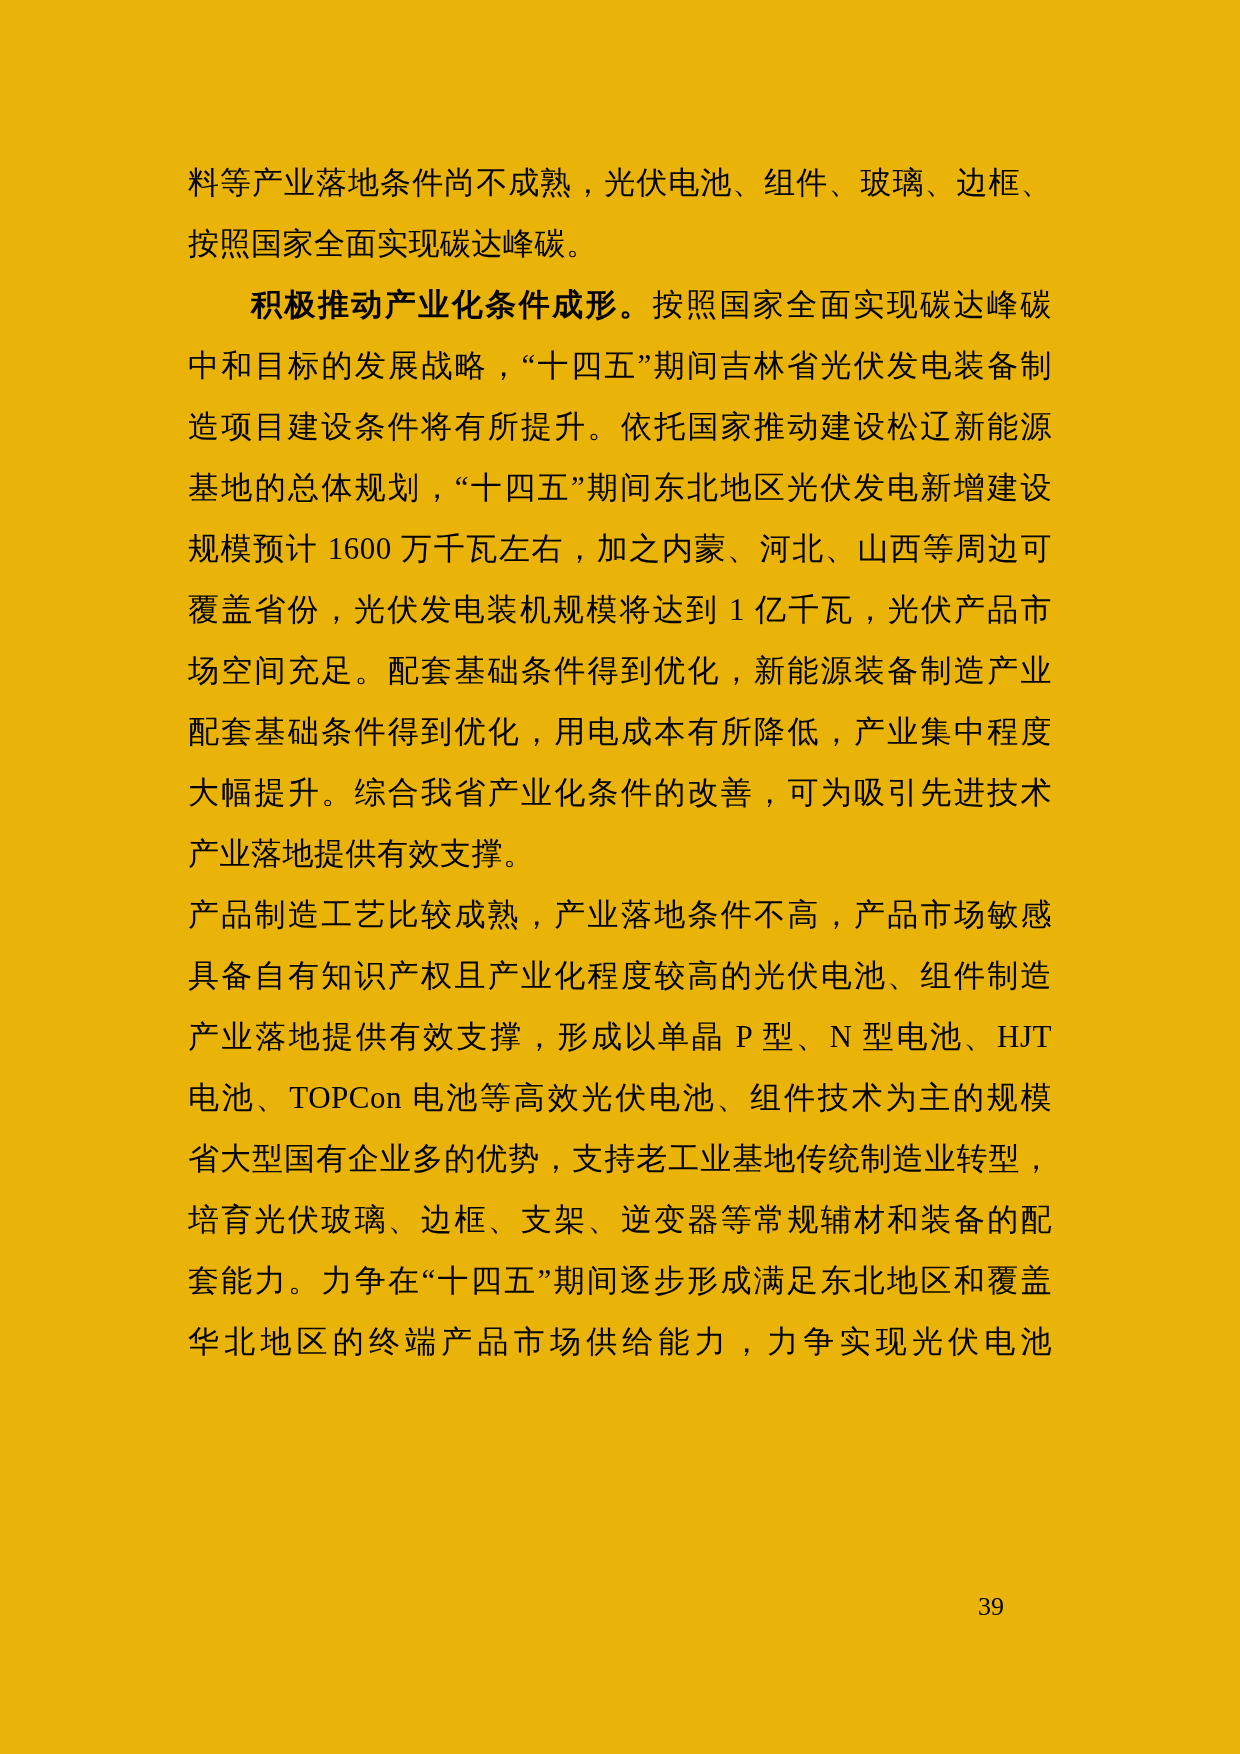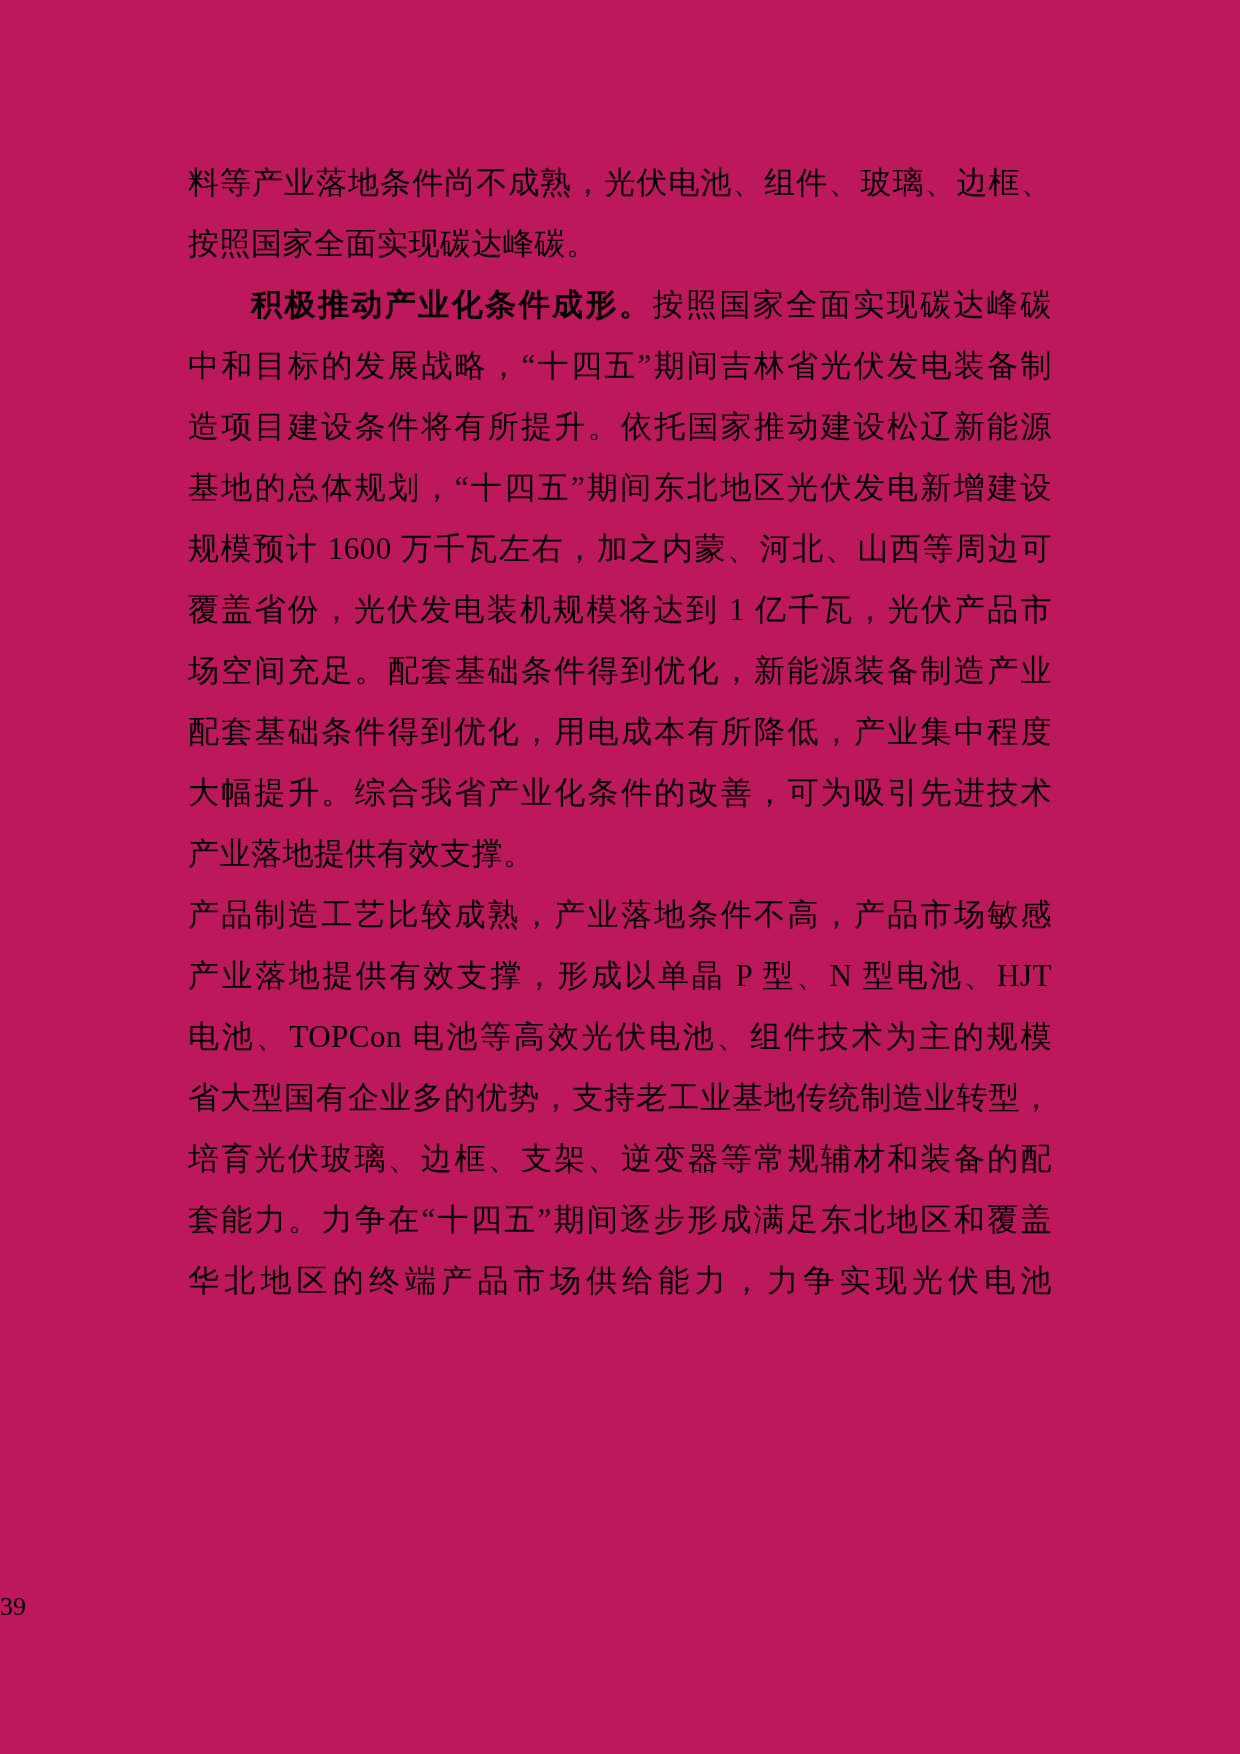--- a/index.html
+++ b/index.html
@@ -8,21 +8,21 @@
     height: 1754px;
     background: #ffffff;
     color: #000000;
     font-family: "Liberation Serif", serif;
     position: relative;
     overflow: hidden;
   }
   .page {
     position: absolute;
     inset: 0;
-    background: #be185d;
+    background: #eab308;
   }
   .doc-body {
     position: absolute;
     left: 188px;
     top: 152px;
     width: 864px;
   }
   .line {
     font-size: 31px;
     line-height: 61px;
@@ -41,21 +41,21 @@
   }
   .lead {
     font-weight: bold;
     font-family: "Liberation Sans", sans-serif;
   }
   .page-number {
     position: absolute;
     top: 1592px;
     left: 0;
     width: 1004px;
-    text-align: left;
+    text-align: right;
     font-size: 26px;
     line-height: 30px;
     font-family: "Liberation Serif", serif;
   }
 </style>
 </head>
 <body>
 
 <div class="page">
   <div class="doc-body">
@@ -65,20 +65,21 @@
       <div class="line"><span>中和目标的发展战略，“十四五”期间吉林省光伏发电装备制</span></div>
       <div class="line"><span>造项目建设条件将有所提升。依托国家推动建设松辽新能源</span></div>
       <div class="line"><span>基地的总体规划，“十四五”期间东北地区光伏发电新增建设</span></div>
       <div class="line"><span>规模预计 1600 万千瓦左右，加之内蒙、河北、山西等周边可</span></div>
       <div class="line"><span>覆盖省份，光伏发电装机规模将达到 1 亿千瓦，光伏产品市</span></div>
       <div class="line"><span>场空间充足。配套基础条件得到优化，新能源装备制造产业</span></div>
       <div class="line"><span>配套基础条件得到优化，用电成本有所降低，产业集中程度</span></div>
       <div class="line"><span>大幅提升。综合我省产业化条件的改善，可为吸引先进技术</span></div>
       <div class="line flush"><span>产业落地提供有效支撑。</span></div>
       <div class="line"><span>产品制造工艺比较成熟，产业落地条件不高，产品市场敏感</span></div>
+      <div class="line"><span>具备自有知识产权且产业化程度较高的光伏电池、组件制造</span></div>
       <div class="line"><span>产业落地提供有效支撑，形成以单晶 P 型、N 型电池、HJT</span></div>
       <div class="line"><span>电池、TOPCon 电池等高效光伏电池、组件技术为主的规模</span></div>
       <div class="line"><span>省大型国有企业多的优势，支持老工业基地传统制造业转型，</span></div>
       <div class="line"><span>培育光伏玻璃、边框、支架、逆变器等常规辅材和装备的配</span></div>
       <div class="line"><span>套能力。力争在“十四五”期间逐步形成满足东北地区和覆盖</span></div>
       <div class="line"><span>华北地区的终端产品市场供给能力，力争实现光伏电池 5GW、</span></div>
     </div>
   <div class="page-number">39</div>
 </div>
 

